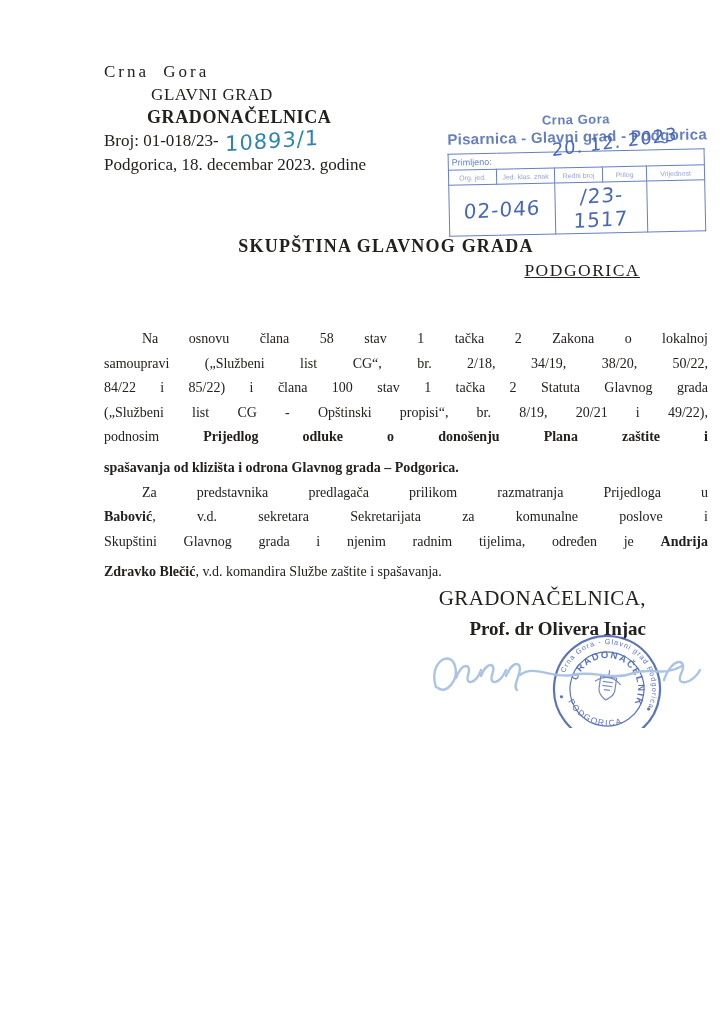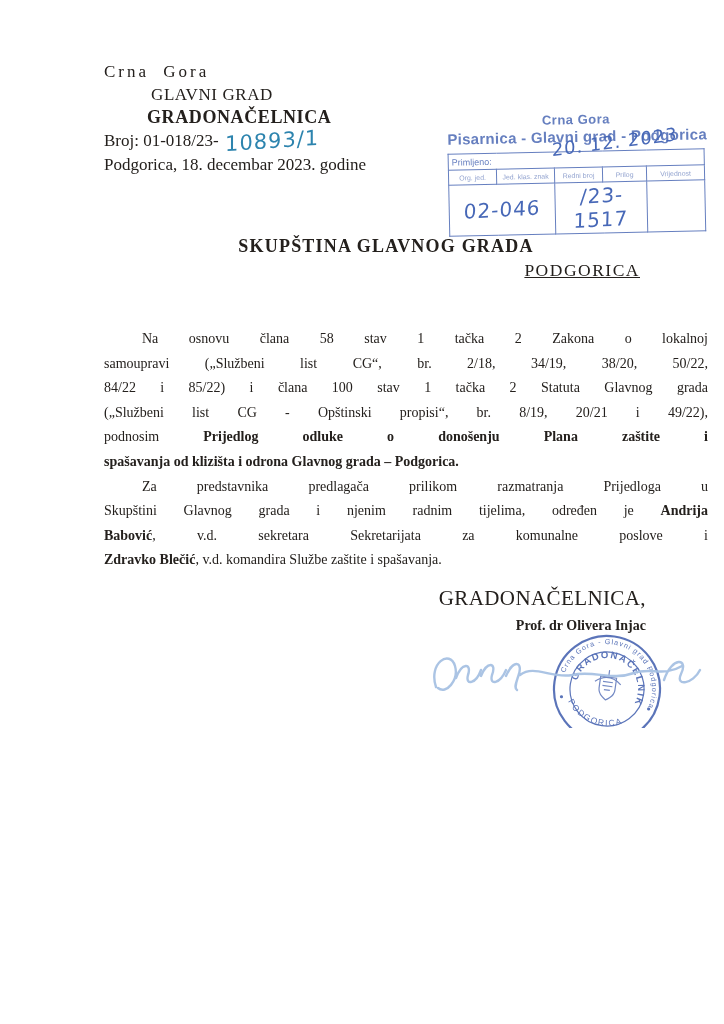--- a/index.html
+++ b/index.html
@@ -44,28 +44,28 @@
 
   
   .addressee{position:absolute;left:0;right:0;top:236px;}
   .adr-line1{text-align:center;font-weight:bold;font-size:18px;letter-spacing:1.2px;padding-left:48px;}
   .adr-line2{text-align:right;padding-right:84px;font-size:17.5px;letter-spacing:1.5px;
     text-decoration:underline;margin-top:3px;}
 
   
   .body-text{position:absolute;left:104px;top:327px;width:604px;font-size:14px;line-height:24.6px;}
   .body-line{text-align:justify;text-align-last:justify;}
-  .body-line.last{text-align-last:left;}
+  .body-line.last{text-align-last:left;margin-top:6px;}
   .body-line.indent{text-indent:38px;}
   .bold{font-weight:bold;}
 
   
   .signature-block{position:absolute;right:78px;top:586px;text-align:right;}
   .sig-office{font-weight:normal;font-size:21px;letter-spacing:.4px;text-align:right;}
-  .sig-name{font-weight:bold;font-size:14px;margin-top:7px;}
+  .sig-name{font-weight:bold;font-size:19px;margin-top:7px;}
 
   
   .round-stamp{position:absolute;left:549px;top:631px;z-index:3;opacity:.9;}
   .rs-ring{fill:none;stroke:var(--round-stamp-blue,#4a66b2);stroke-width:2.2;}
   .rs-ring.thin{stroke-width:1.2;}
   .rs-outer-text{font-family:"Liberation Sans",sans-serif;font-size:7.2px;letter-spacing:1px;
     fill:var(--round-stamp-blue,#4a66b2);}
   .rs-inner-text{font-family:"Liberation Sans",sans-serif;font-size:9.5px;font-weight:bold;
     letter-spacing:1.6px;fill:var(--round-stamp-blue,#4a66b2);}
   .rs-bottom-text{font-family:"Liberation Sans",sans-serif;font-size:8.5px;letter-spacing:1.4px;
@@ -131,22 +131,22 @@
   </div>
 
   <div class="body-text">
       <div class="body-line indent"><span>Na osnovu člana 58 stav 1 tačka 2 Zakona o lokalnoj</span></div>
       <div class="body-line"><span>samoupravi („Službeni list CG“, br. 2/18, 34/19, 38/20, 50/22,</span></div>
       <div class="body-line"><span>84/22 i 85/22) i člana 100 stav 1 tačka 2 Statuta Glavnog grada</span></div>
       <div class="body-line"><span>(„Službeni list CG - Opštinski propisi“, br. 8/19, 20/21 i 49/22),</span></div>
       <div class="body-line"><span>podnosim </span><span class="bold">Prijedlog odluke o donošenju Plana zaštite i</span></div>
       <div class="body-line last"><span class="bold">spašavanja od klizišta i odrona Glavnog grada – Podgorica.</span></div>
       <div class="body-line indent"><span>Za predstavnika predlagača prilikom razmatranja Prijedloga u</span></div>
+      <div class="body-line"><span class="bold">Babović</span><span>, v.d. sekretara Sekretarijata za komunalne poslove i</span></div>
       <div class="body-line"><span>Skupštini Glavnog grada i njenim radnim tijelima, određen je </span><span class="bold">Andrija</span></div>
-      <div class="body-line"><span class="bold">Babović</span><span>, v.d. sekretara Sekretarijata za komunalne poslove i</span></div>
       <div class="body-line last"><span class="bold">Zdravko Blečić</span><span>, v.d. komandira Službe zaštite i spašavanja.</span></div>
     </div>
 
   <div class="signature-block">
     <div class="sig-office">GRADONAČELNICA,</div>
     <div class="sig-name">Prof. dr Olivera Injac</div>
   </div>
 
   <svg class="round-stamp" width="116" height="116" viewBox="0 0 116 116">
     <defs>

